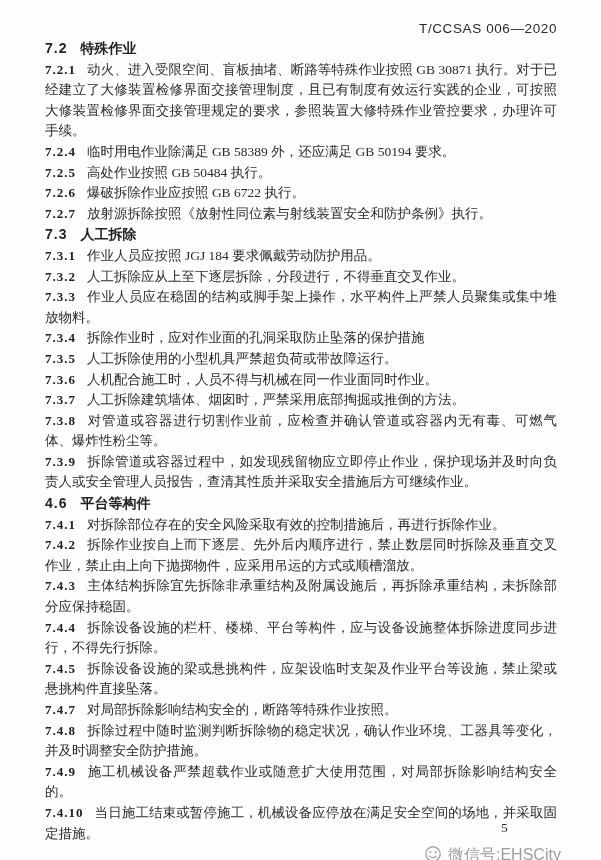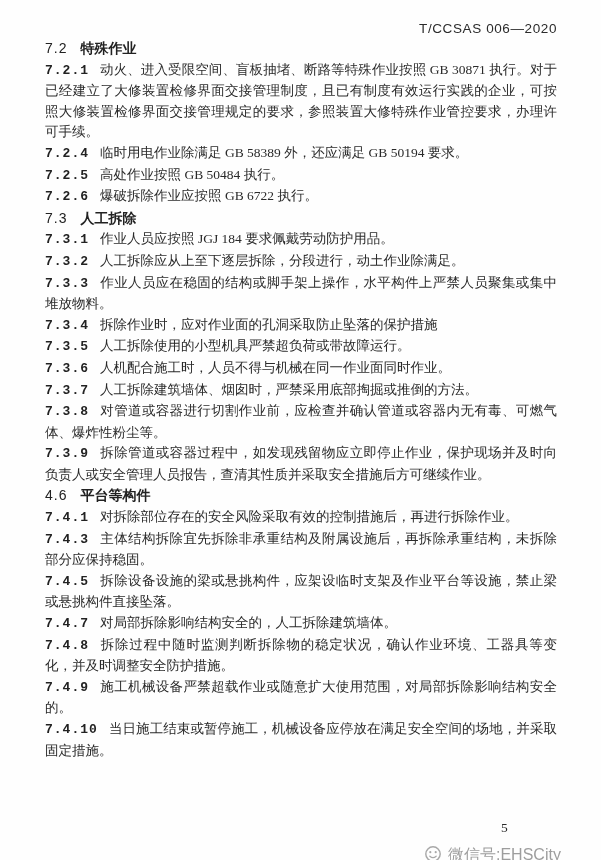--- a/index.html
+++ b/index.html
@@ -38,33 +38,33 @@
   }
   .sec-head {
     margin: 0;
     font-size: 14px;
     line-height: 20.6px;
     font-weight: bold;
     color: #222222;
   }
   .sec-head .num {
     font-family: "Liberation Sans", sans-serif;
-    font-weight: normal;
+    font-weight: bold;
     margin-right: 13px;
     letter-spacing: 1px;
   }
   .clause {
     margin: 0;
     font-size: 13.5px;
     line-height: 20.6px;
     text-align: justify;
     color: #2a2a2a;
   }
   .clause .num {
-    font-family: Liberation Mono, monospace;
+    font-family: Liberation Serif, serif;
     font-weight: bold;
     font-size: 13px;
     margin-right: 11px;
     letter-spacing: 1px;
     color: #222222;
   }
   .page-number {
     position: absolute;
     top: 820px;
     left: 501px;
@@ -105,29 +105,30 @@
   <p class="clause"><span class="num">7.2.1</span><span class="clause-text">动火、进入受限空间、盲板抽堵、断路等特殊作业按照 GB 30871 执行。对于已经建立了大修装置检修界面交接管理制度，且已有制度有效运行实践的企业，可按照大修装置检修界面交接管理规定的要求，参照装置大修特殊作业管控要求，办理许可手续。</span></p>
 
 
 
   <p class="clause"><span class="num">7.2.4</span><span class="clause-text">临时用电作业除满足 GB 58389 外，还应满足 GB 50194 要求。</span></p>
 
   <p class="clause"><span class="num">7.2.5</span><span class="clause-text">高处作业按照 GB 50484 执行。</span></p>
 
   <p class="clause"><span class="num">7.2.6</span><span class="clause-text">爆破拆除作业应按照 GB 6722 执行。</span></p>
 
+  <p class="clause"><span class="num">7.2.7</span><span class="clause-text">放射源拆除按照《放射性同位素与射线装置安全和防护条例》执行。</span></p>
 </div>
   </section>
 
   <section>
     <h2 class="sec-head"><span class="num">7.3</span><span class="sec-title">人工拆除</span></h2>
     <div class="clauses">
   <p class="clause"><span class="num">7.3.1</span><span class="clause-text">作业人员应按照 JGJ 184 要求佩戴劳动防护用品。</span></p>
 
-  <p class="clause"><span class="num">7.3.2</span><span class="clause-text">人工拆除应从上至下逐层拆除，分段进行，动土作业除满足。</span></p>
+  <p class="clause"><span class="num">7.3.2</span><span class="clause-text">人工拆除应从上至下逐层拆除，分段进行，不得垂直交叉作业。</span></p>
 
   <p class="clause"><span class="num">7.3.3</span><span class="clause-text">作业人员应在稳固的结构或脚手架上操作，水平构件上严禁人员聚集或集中堆放物料。</span></p>
 
   <p class="clause"><span class="num">7.3.4</span><span class="clause-text">拆除作业时，应对作业面的孔洞采取防止坠落的保护措施</span></p>
 
   <p class="clause"><span class="num">7.3.5</span><span class="clause-text">人工拆除使用的小型机具严禁超负荷或带故障运行。</span></p>
 
   <p class="clause"><span class="num">7.3.6</span><span class="clause-text">人机配合施工时，人员不得与机械在同一作业面同时作业。</span></p>
 
   <p class="clause"><span class="num">7.3.7</span><span class="clause-text">人工拆除建筑墙体、烟囱时，严禁采用底部掏掘或推倒的方法。</span></p>
@@ -136,28 +137,30 @@
 
   <p class="clause"><span class="num">7.3.9</span><span class="clause-text">拆除管道或容器过程中，如发现残留物应立即停止作业，保护现场并及时向负责人或安全管理人员报告，查清其性质并采取安全措施后方可继续作业。</span></p>
 </div>
   </section>
 
   <section>
     <h2 class="sec-head"><span class="num">4.6</span><span class="sec-title">平台等构件</span></h2>
     <div class="clauses">
   <p class="clause"><span class="num">7.4.1</span><span class="clause-text">对拆除部位存在的安全风险采取有效的控制措施后，再进行拆除作业。</span></p>
 
+  <p class="clause"><span class="num">7.4.2</span><span class="clause-text">拆除作业按自上而下逐层、先外后内顺序进行，禁止数层同时拆除及垂直交叉作业，禁止由上向下抛掷物件，应采用吊运的方式或顺槽溜放。</span></p>
 
   <p class="clause"><span class="num">7.4.3</span><span class="clause-text">主体结构拆除宜先拆除非承重结构及附属设施后，再拆除承重结构，未拆除部分应保持稳固。</span></p>
 
+  <p class="clause"><span class="num">7.4.4</span><span class="clause-text">拆除设备设施的栏杆、楼梯、平台等构件，应与设备设施整体拆除进度同步进行，不得先行拆除。</span></p>
 
   <p class="clause"><span class="num">7.4.5</span><span class="clause-text">拆除设备设施的梁或悬挑构件，应架设临时支架及作业平台等设施，禁止梁或悬挑构件直接坠落。</span></p>
 
 
-  <p class="clause"><span class="num">7.4.7</span><span class="clause-text">对局部拆除影响结构安全的，人工拆除建筑墙体。</span></p>
+  <p class="clause"><span class="num">7.4.7</span><span class="clause-text">对局部拆除影响结构安全的，断路等特殊作业按照。</span></p>
 
   <p class="clause"><span class="num">7.4.8</span><span class="clause-text">拆除过程中随时监测判断拆除物的稳定状况，确认作业环境、工器具等变化，并及时调整安全防护措施。</span></p>
 
   <p class="clause"><span class="num">7.4.9</span><span class="clause-text">施工机械设备严禁超载作业或随意扩大使用范围，对局部拆除影响结构安全的。</span></p>
 
   <p class="clause"><span class="num">7.4.10</span><span class="clause-text">当日施工结束或暂停施工，机械设备应停放在满足安全空间的场地，并采取固定措施。</span></p>
 </div>
   </section>
 </main>
 

